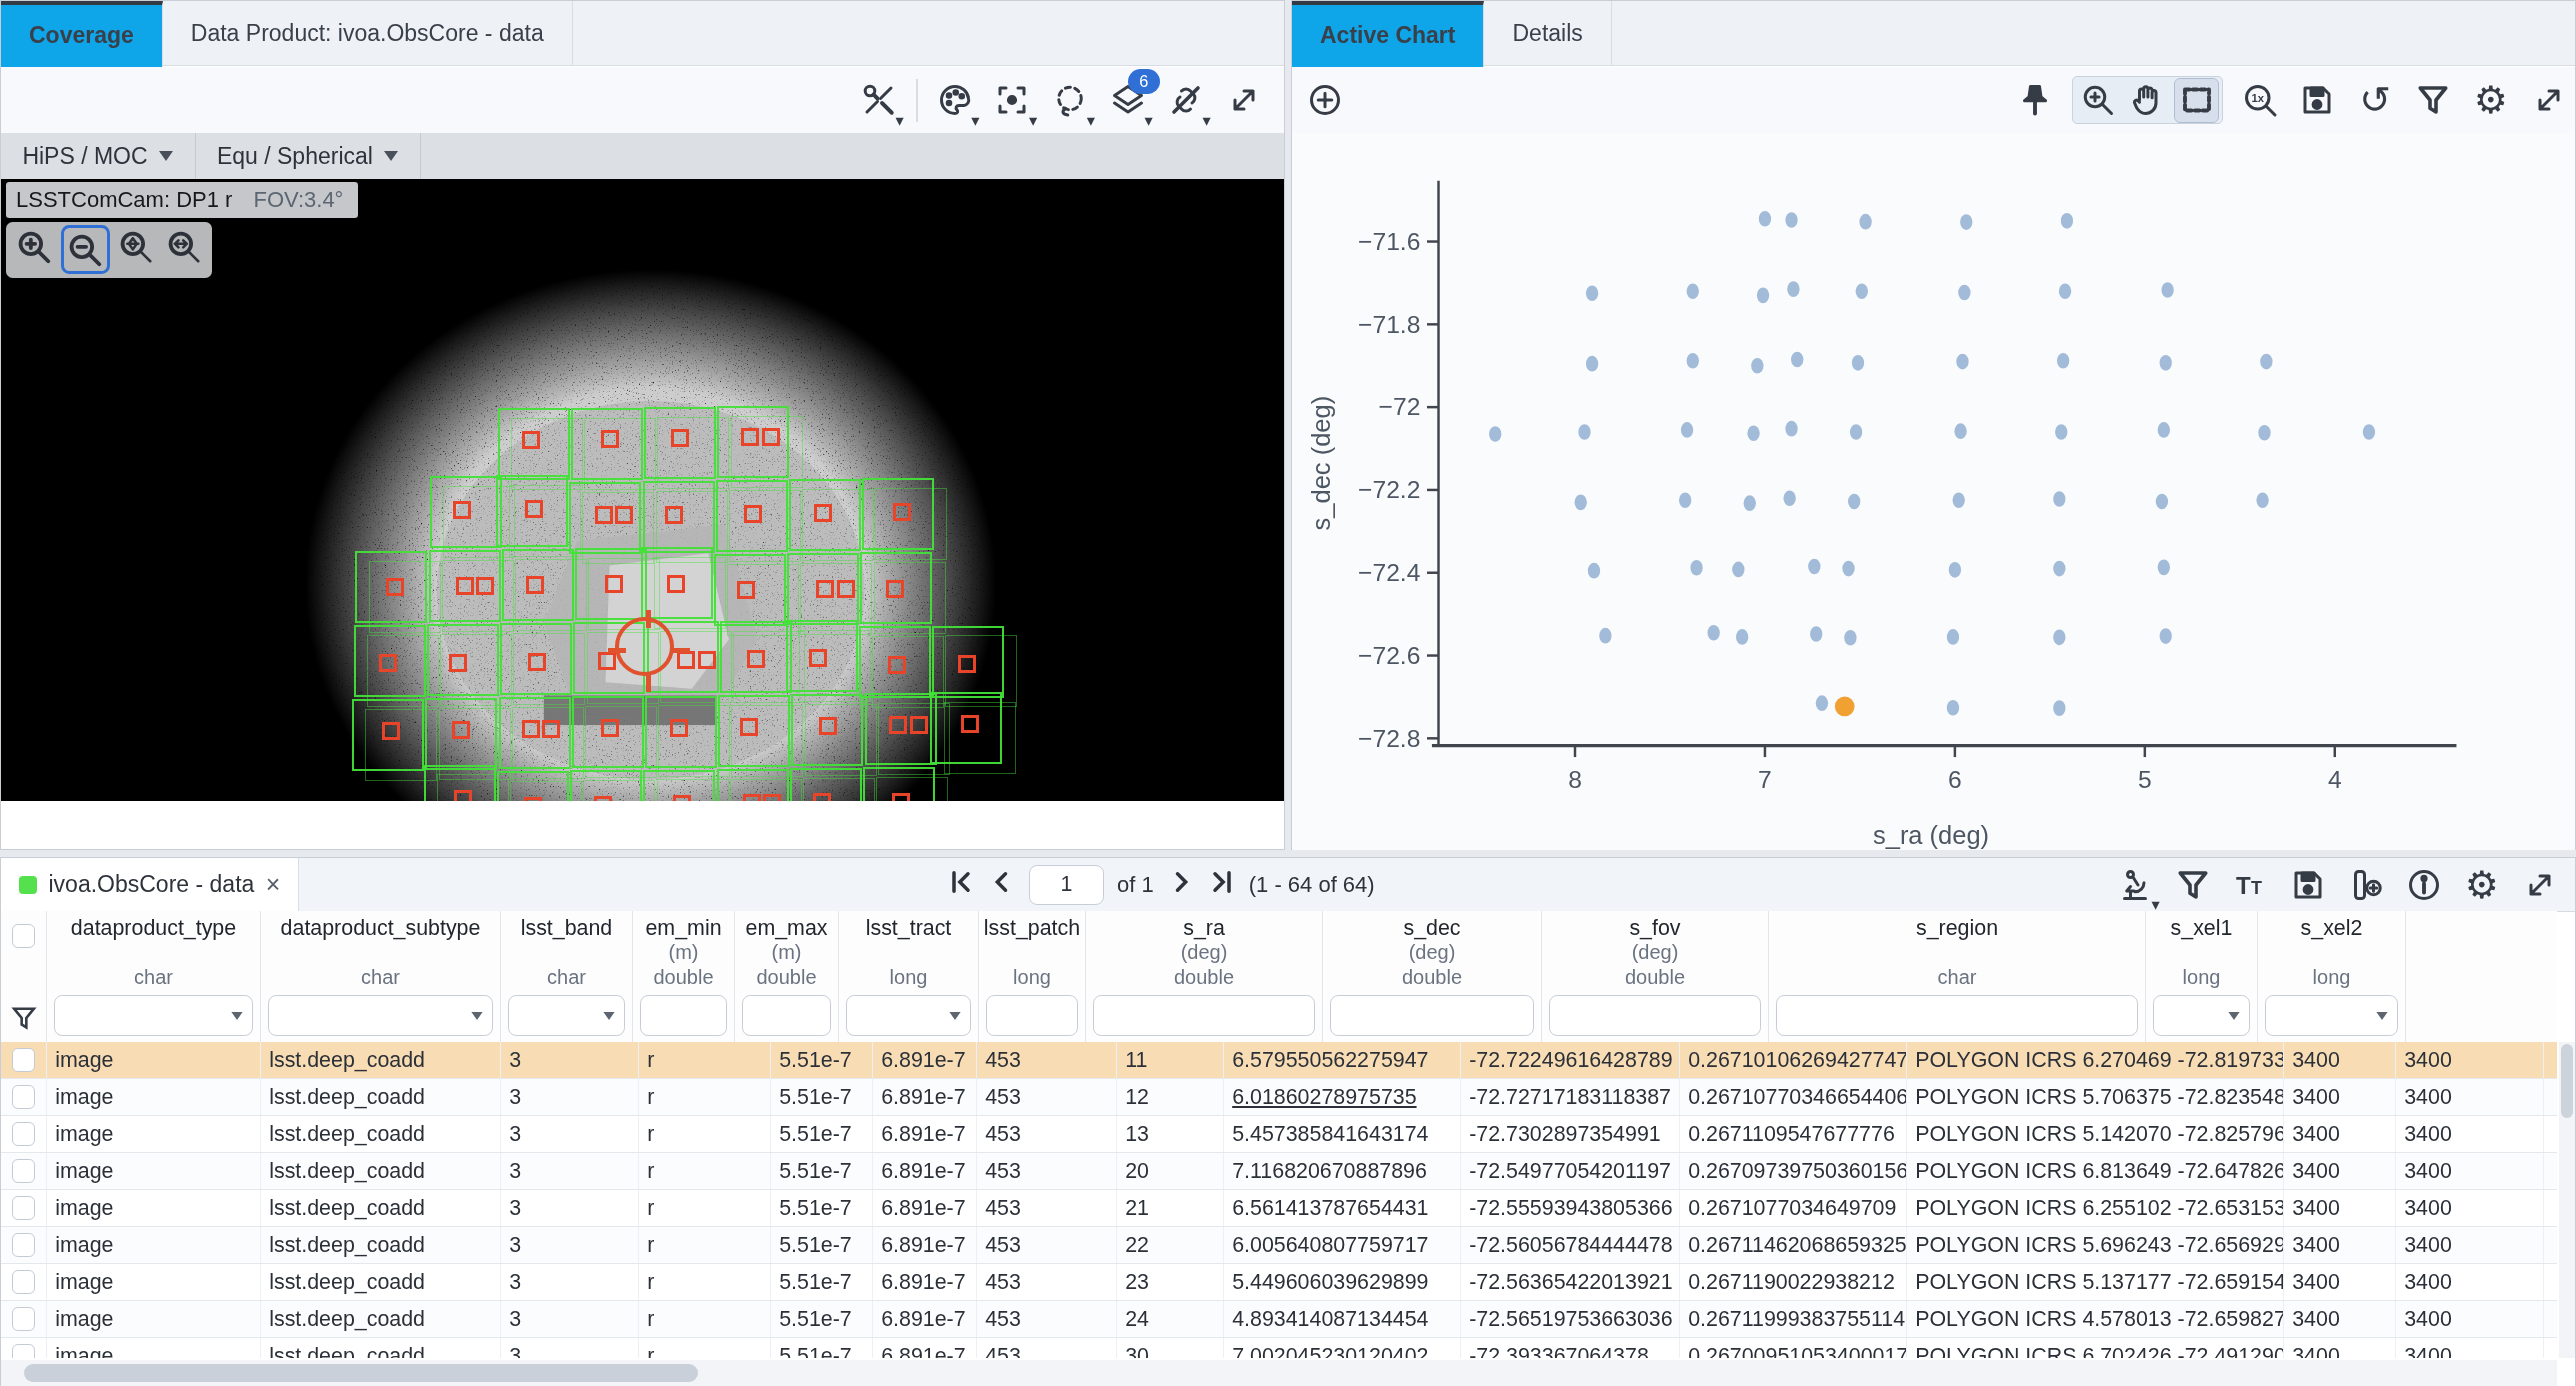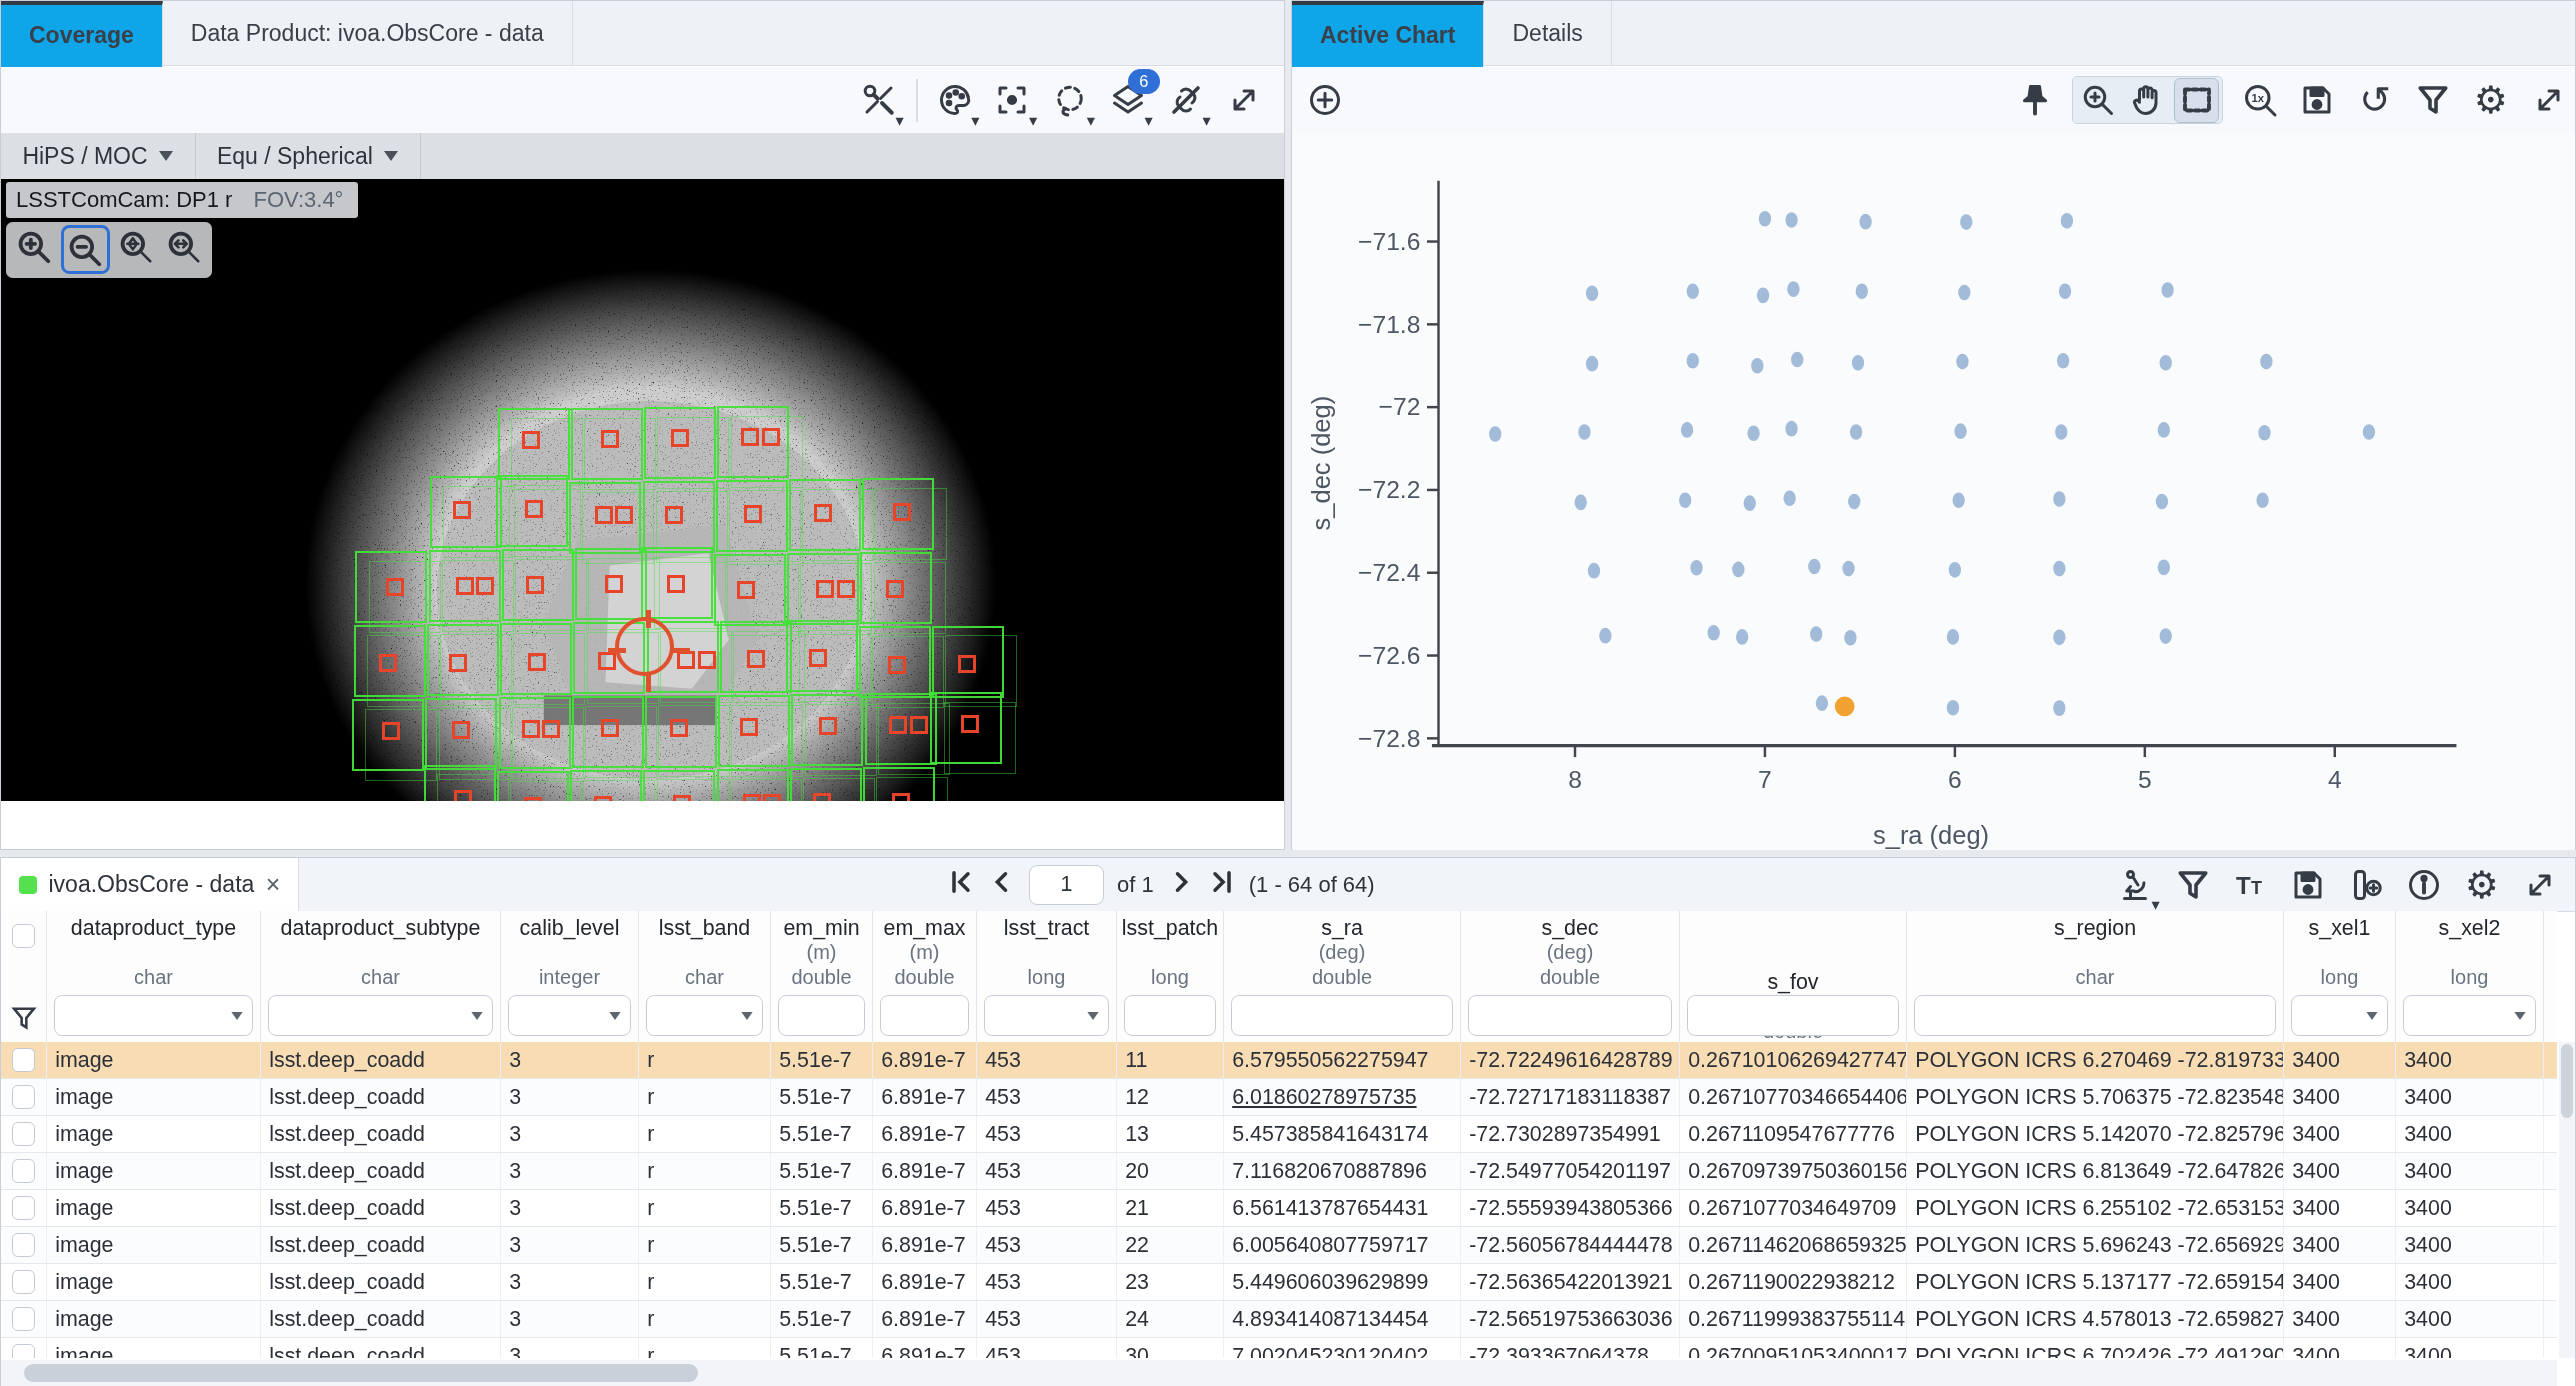--- a/index.html
+++ b/index.html
@@ -614,28 +614,20 @@
           </span>
           </div>
         <div class="hcell" style="width:240px;min-width:240px;">
             <span class="hname">dataproduct_subtype</span>
             <span class="hunit"></span>
             <span class="htype" style="margin-top:25px;">char</span>
             <span class="hfilter">
             <span class="tri"></span>
           </span>
           </div>
-        <div class="hcell" style="width:138px;min-width:138px;">
-            <span class="hname">calib_level</span>
-            <span class="hunit"></span>
-            <span class="htype" style="margin-top:25px;">integer</span>
-            <span class="hfilter">
-            <span class="tri"></span>
-          </span>
-          </div>
         <div class="hcell" style="width:132px;min-width:132px;">
             <span class="hname">lsst_band</span>
             <span class="hunit"></span>
             <span class="htype" style="margin-top:25px;">char</span>
             <span class="hfilter">
             <span class="tri"></span>
           </span>
           </div>
         <div class="hcell" style="width:102px;min-width:102px;">
             <span class="hname">em_min</span>
@@ -668,21 +660,21 @@
             <span class="hunit">(deg)</span>
             <span class="htype" style="margin-top:1.6px;">double</span>
             <span class="hfilter"></span>
           </div>
         <div class="hcell" style="width:219px;min-width:219px;">
             <span class="hname">s_dec</span>
             <span class="hunit">(deg)</span>
             <span class="htype" style="margin-top:1.6px;">double</span>
             <span class="hfilter"></span>
           </div>
-        <div class="hcell" style="width:227px;min-width:227px;justify-content:flex-end;">
+        <div class="hcell" style="width:227px;min-width:227px;">
             <span class="hname">s_fov</span>
             <span class="hunit">(deg)</span>
             <span class="htype" style="margin-top:1.6px;">double</span>
             <span class="hfilter"></span>
           </div>
         <div class="hcell" style="width:377px;min-width:377px;">
             <span class="hname">s_region</span>
             <span class="hunit"></span>
             <span class="htype" style="margin-top:25px;">char</span>
             <span class="hfilter"></span>

